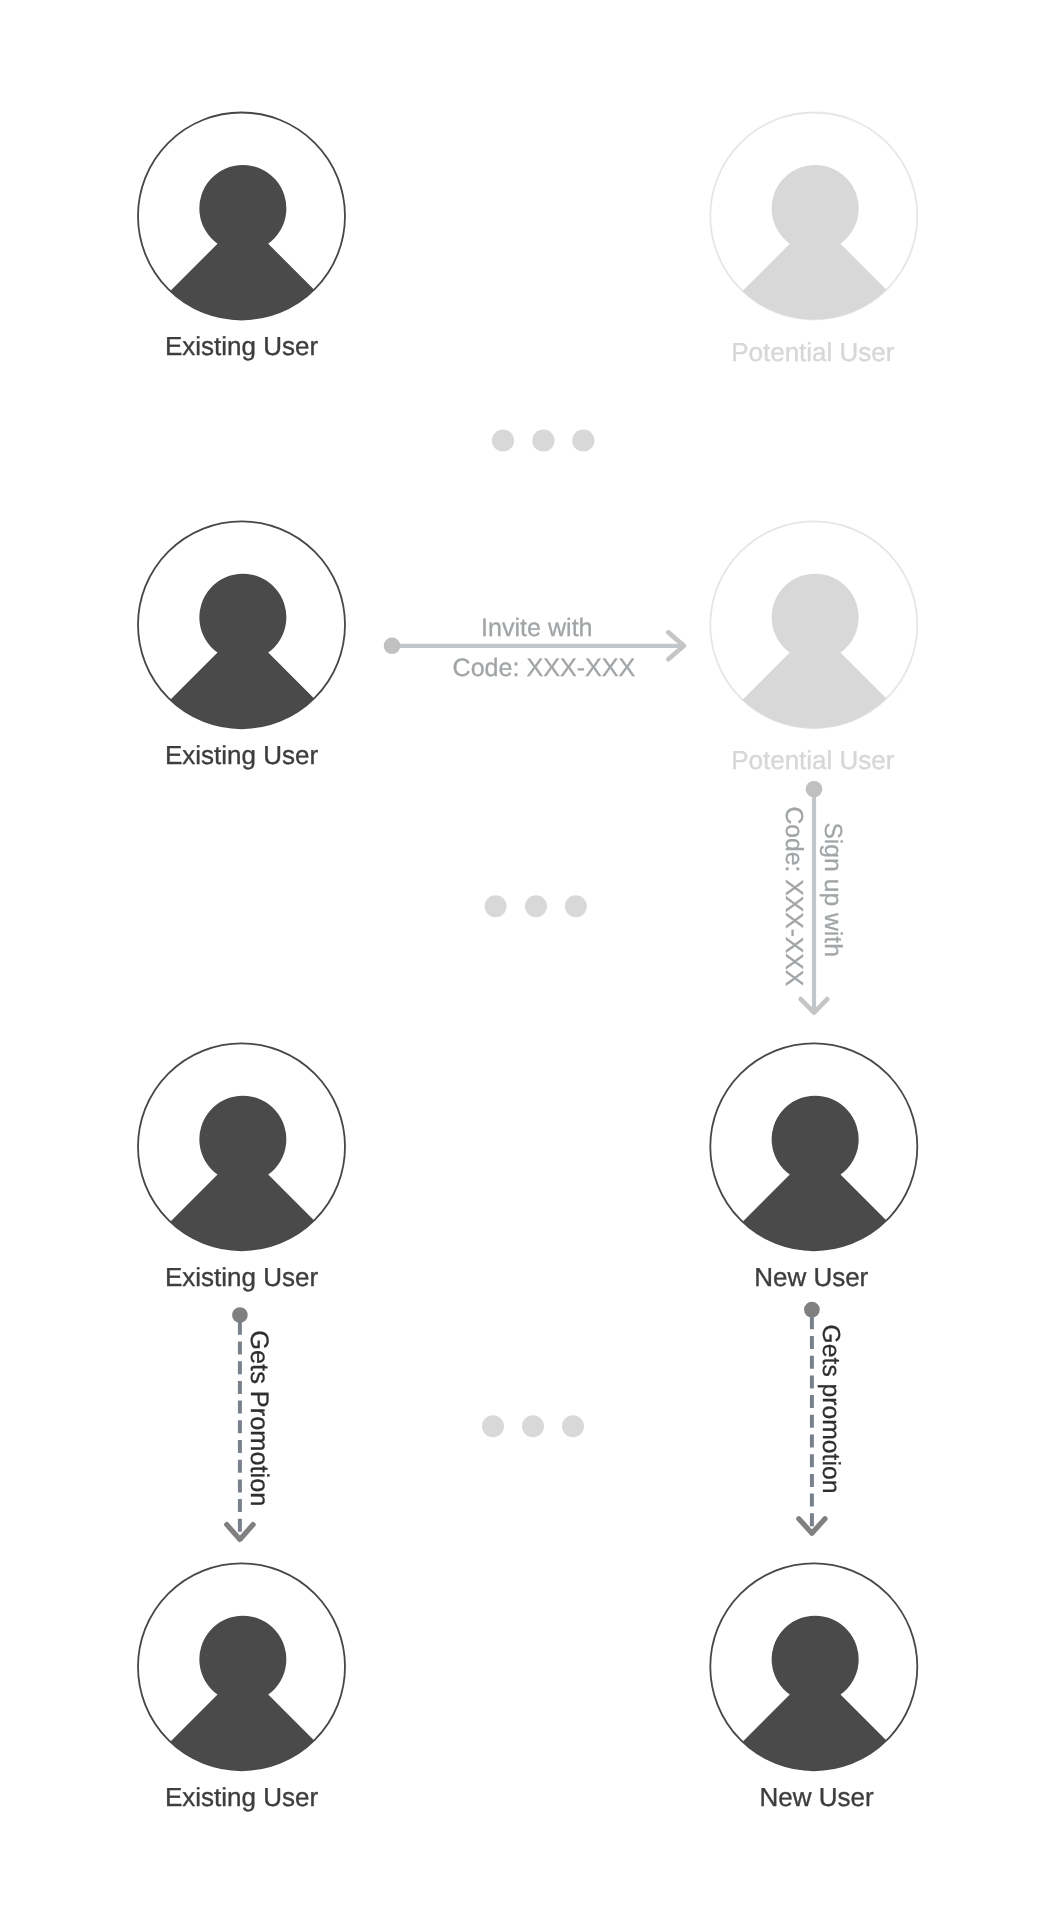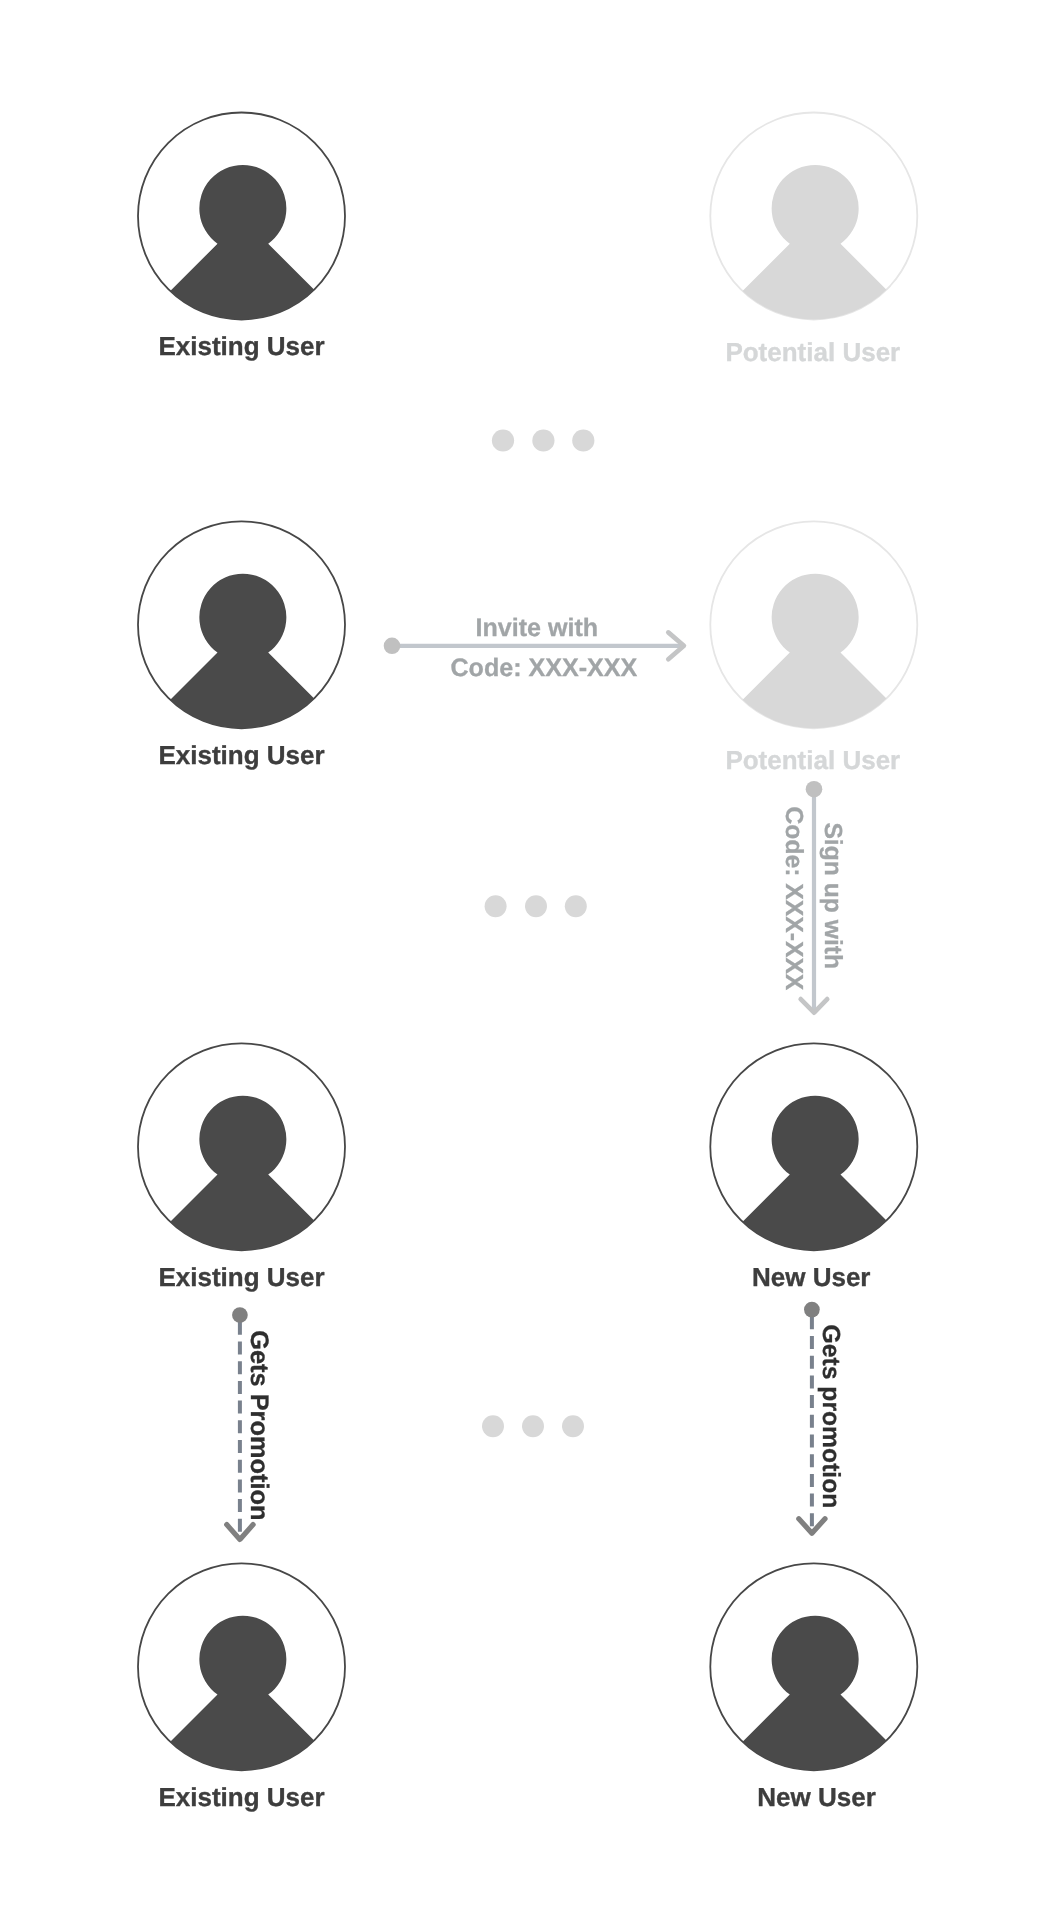--- a/index.html
+++ b/index.html
@@ -1,20 +1,20 @@
 <!DOCTYPE html>
 <html><head>
 <meta charset="utf-8">
 <title>Referral Program Flow</title>
 <style>
   html, body { margin:0; padding:0; background:#ffffff; }
   body { width:1054px; height:1922px; overflow:hidden;
          font-family:"Liberation Sans", sans-serif;
          -webkit-font-smoothing:antialiased; }
-  #stage { position:relative; width:1054px; height:1922px; background:#ffffff;font-weight:bold; }
+  #stage { position:relative; width:1054px; height:1922px; background:#ffffff; }
   svg#diagram { position:absolute; left:0; top:0; width:1054px; height:1922px; display:block; }
   text { font-family:"Liberation Sans", sans-serif; white-space:pre;
          text-rendering:geometricPrecision; -webkit-font-smoothing:antialiased; }
   svg#diagram { will-change:transform; }
   .avatar-label { font-size:26px; }
   .edge-label   { font-size:25.1px; }
   .edge-label-v { font-size:24.7px; }
 </style>
 </head>
 <body>

